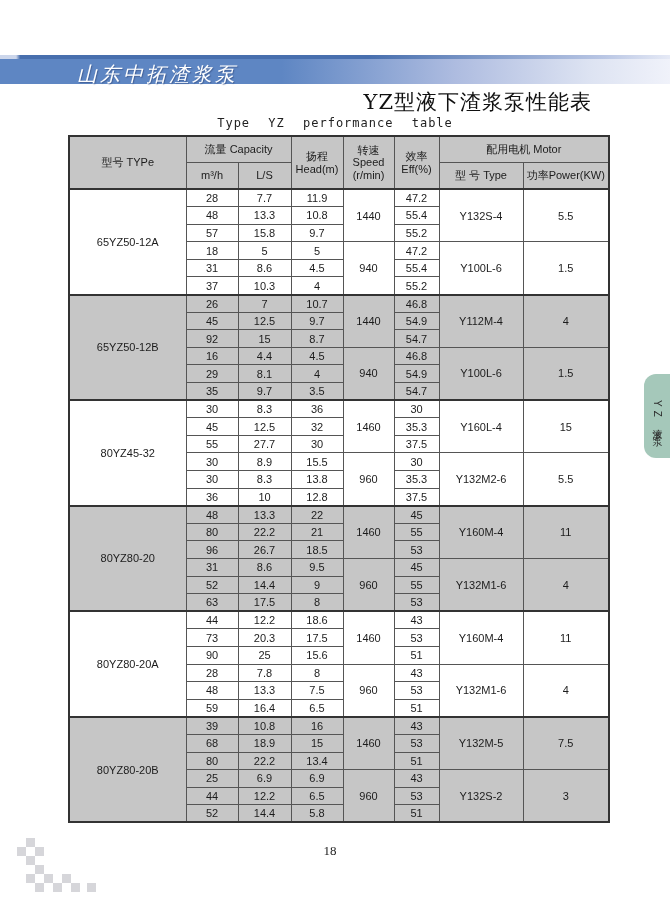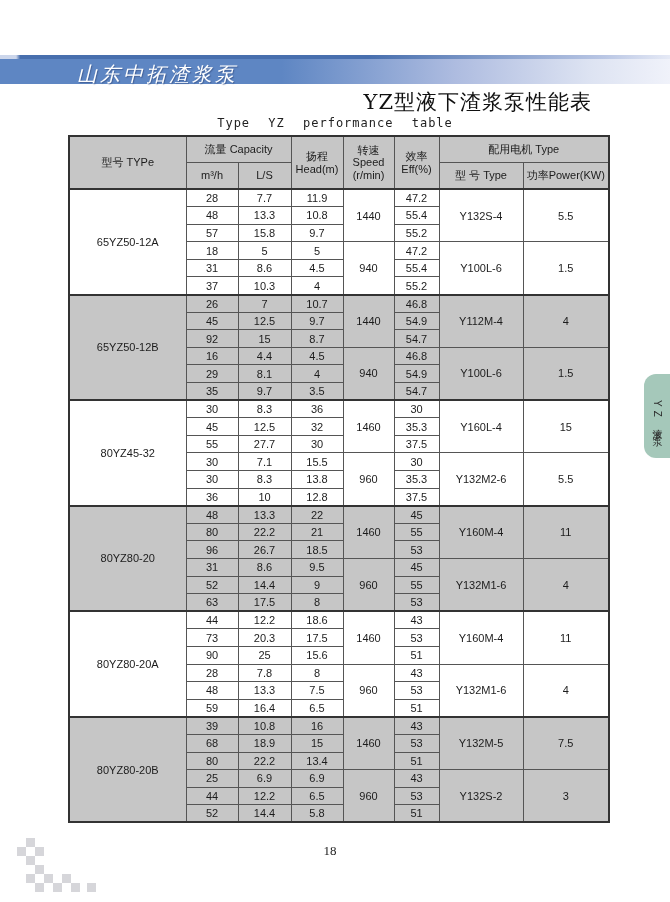--- a/index.html
+++ b/index.html
@@ -110,21 +110,21 @@
             <span>Head(m)</span>
           </th>
           <th rowspan="2" class="hdr-2line">
             <span>转速Speed</span>
             <span>(r/min)</span>
           </th>
           <th rowspan="2" class="hdr-2line">
             <span>效率</span>
             <span>Eff(%)</span>
           </th>
-          <th colspan="2">配用电机 Type</th>
+          <th colspan="2">配用电机 Motor</th>
         </tr>
         <tr>
           <th>m³/h</th>
           <th>L/S</th>
           <th>型 号 Type</th>
           <th>功率Power(KW)</th>
         </tr>
       </thead>
       <tbody>
           <tr class="section-start">
@@ -230,21 +230,21 @@
             <td>35.3</td>
           </tr>
           <tr>
             <td>55</td>
             <td>27.7</td>
             <td>30</td>
             <td>37.5</td>
           </tr>
           <tr>
             <td>30</td>
-            <td>7.1</td>
+            <td>8.9</td>
             <td>15.5</td>
             <td rowspan="3">960</td>
             <td>30</td>
             <td rowspan="3">Y132M2-6</td>
             <td rowspan="3">5.5</td>
           </tr>
           <tr>
             <td>30</td>
             <td>8.3</td>
             <td>13.8</td>

